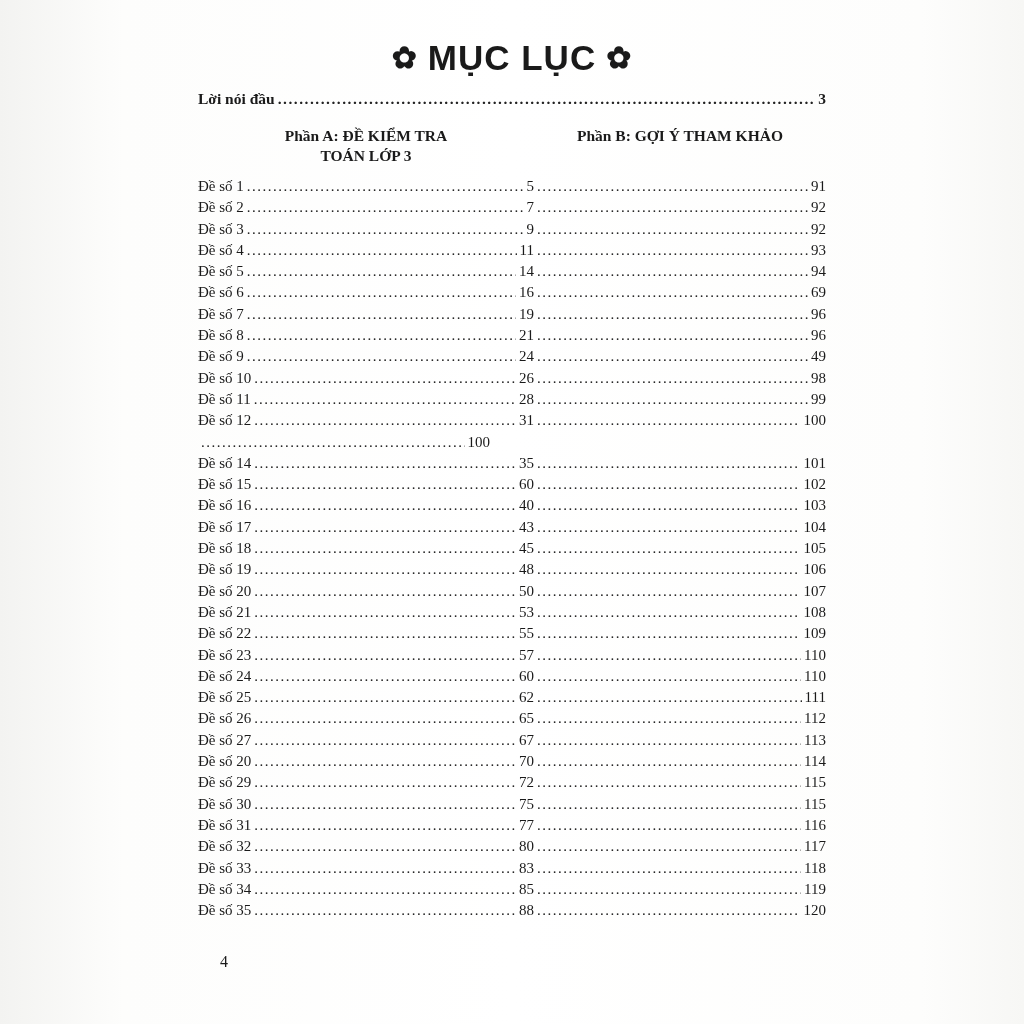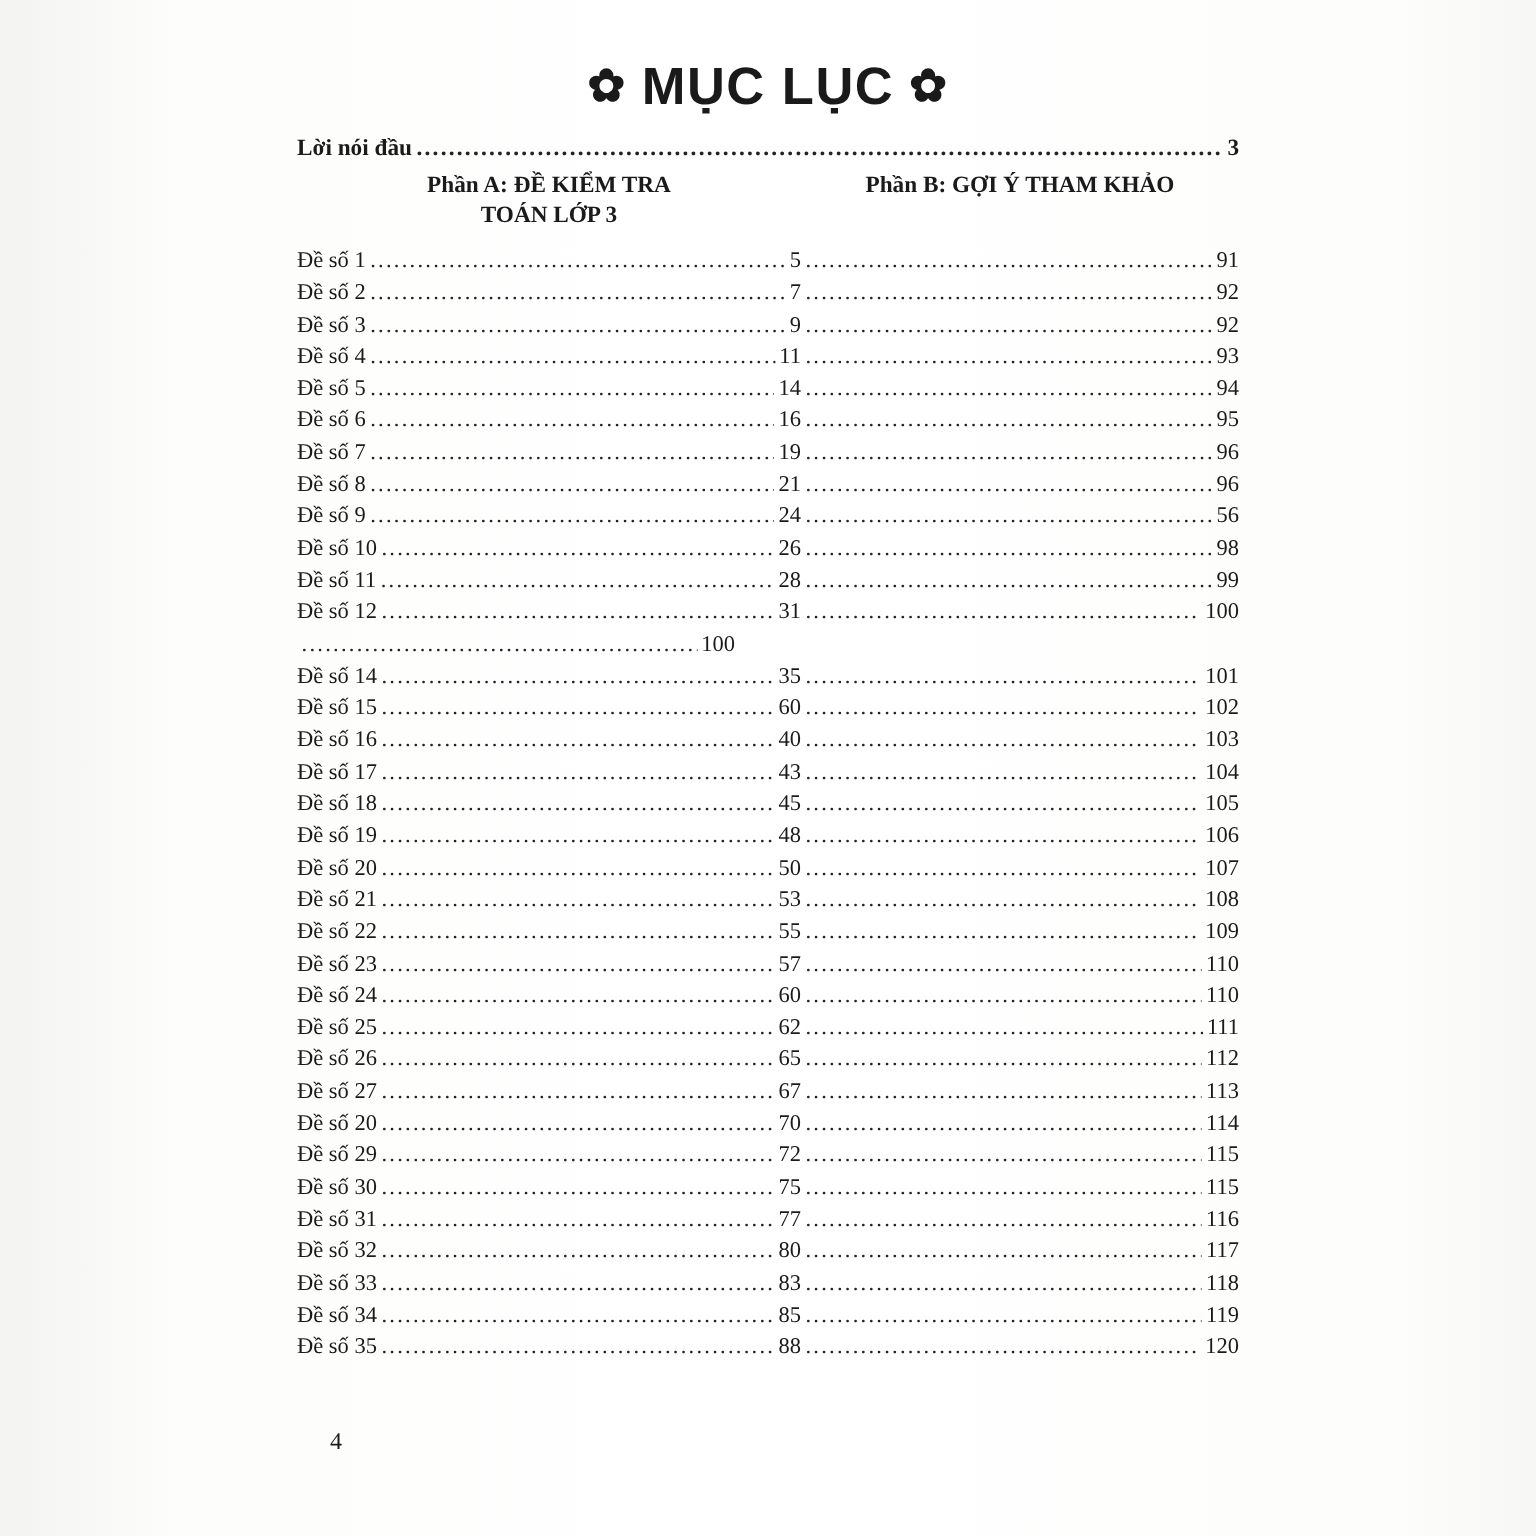--- a/index.html
+++ b/index.html
@@ -37,21 +37,21 @@
     font-size: 30px;
     vertical-align: 2px;
     margin: 0 10px;
   }
   .preface-row {
     display: flex;
     align-items: baseline;
     font-size: 15.5px;
     font-weight: bold;
     line-height: 22px;
-    margin-bottom: 4px;
+    margin-bottom: 16px;
   }
   .part-headers {
     display: flex;
     font-weight: bold;
     font-size: 15.5px;
     line-height: 20px;
     margin-bottom: 10px;
   }
   .part-a {
     width: 53.5%;
@@ -196,21 +196,21 @@
   </div>
 
   <div class="toc-row">
     <div class="col-a">
       <span class="entry-label">Đề số 6</span>
       <span class="dots"></span>
       <span class="page-num">16</span>
     </div>
     <div class="col-b">
       <span class="dots"></span>
-      <span class="page-num">95</span>
+      <span class="page-num">69</span>
     </div>
   </div>
 
   <div class="toc-row">
     <div class="col-a">
       <span class="entry-label">Đề số 7</span>
       <span class="dots"></span>
       <span class="page-num">19</span>
     </div>
     <div class="col-b">
@@ -232,21 +232,21 @@
   </div>
 
   <div class="toc-row">
     <div class="col-a">
       <span class="entry-label">Đề số 9</span>
       <span class="dots"></span>
       <span class="page-num">24</span>
     </div>
     <div class="col-b">
       <span class="dots"></span>
-      <span class="page-num">56</span>
+      <span class="page-num">49</span>
     </div>
   </div>
 
   <div class="toc-row">
     <div class="col-a">
       <span class="entry-label">Đề số 10</span>
       <span class="dots"></span>
       <span class="page-num">26</span>
     </div>
     <div class="col-b">

